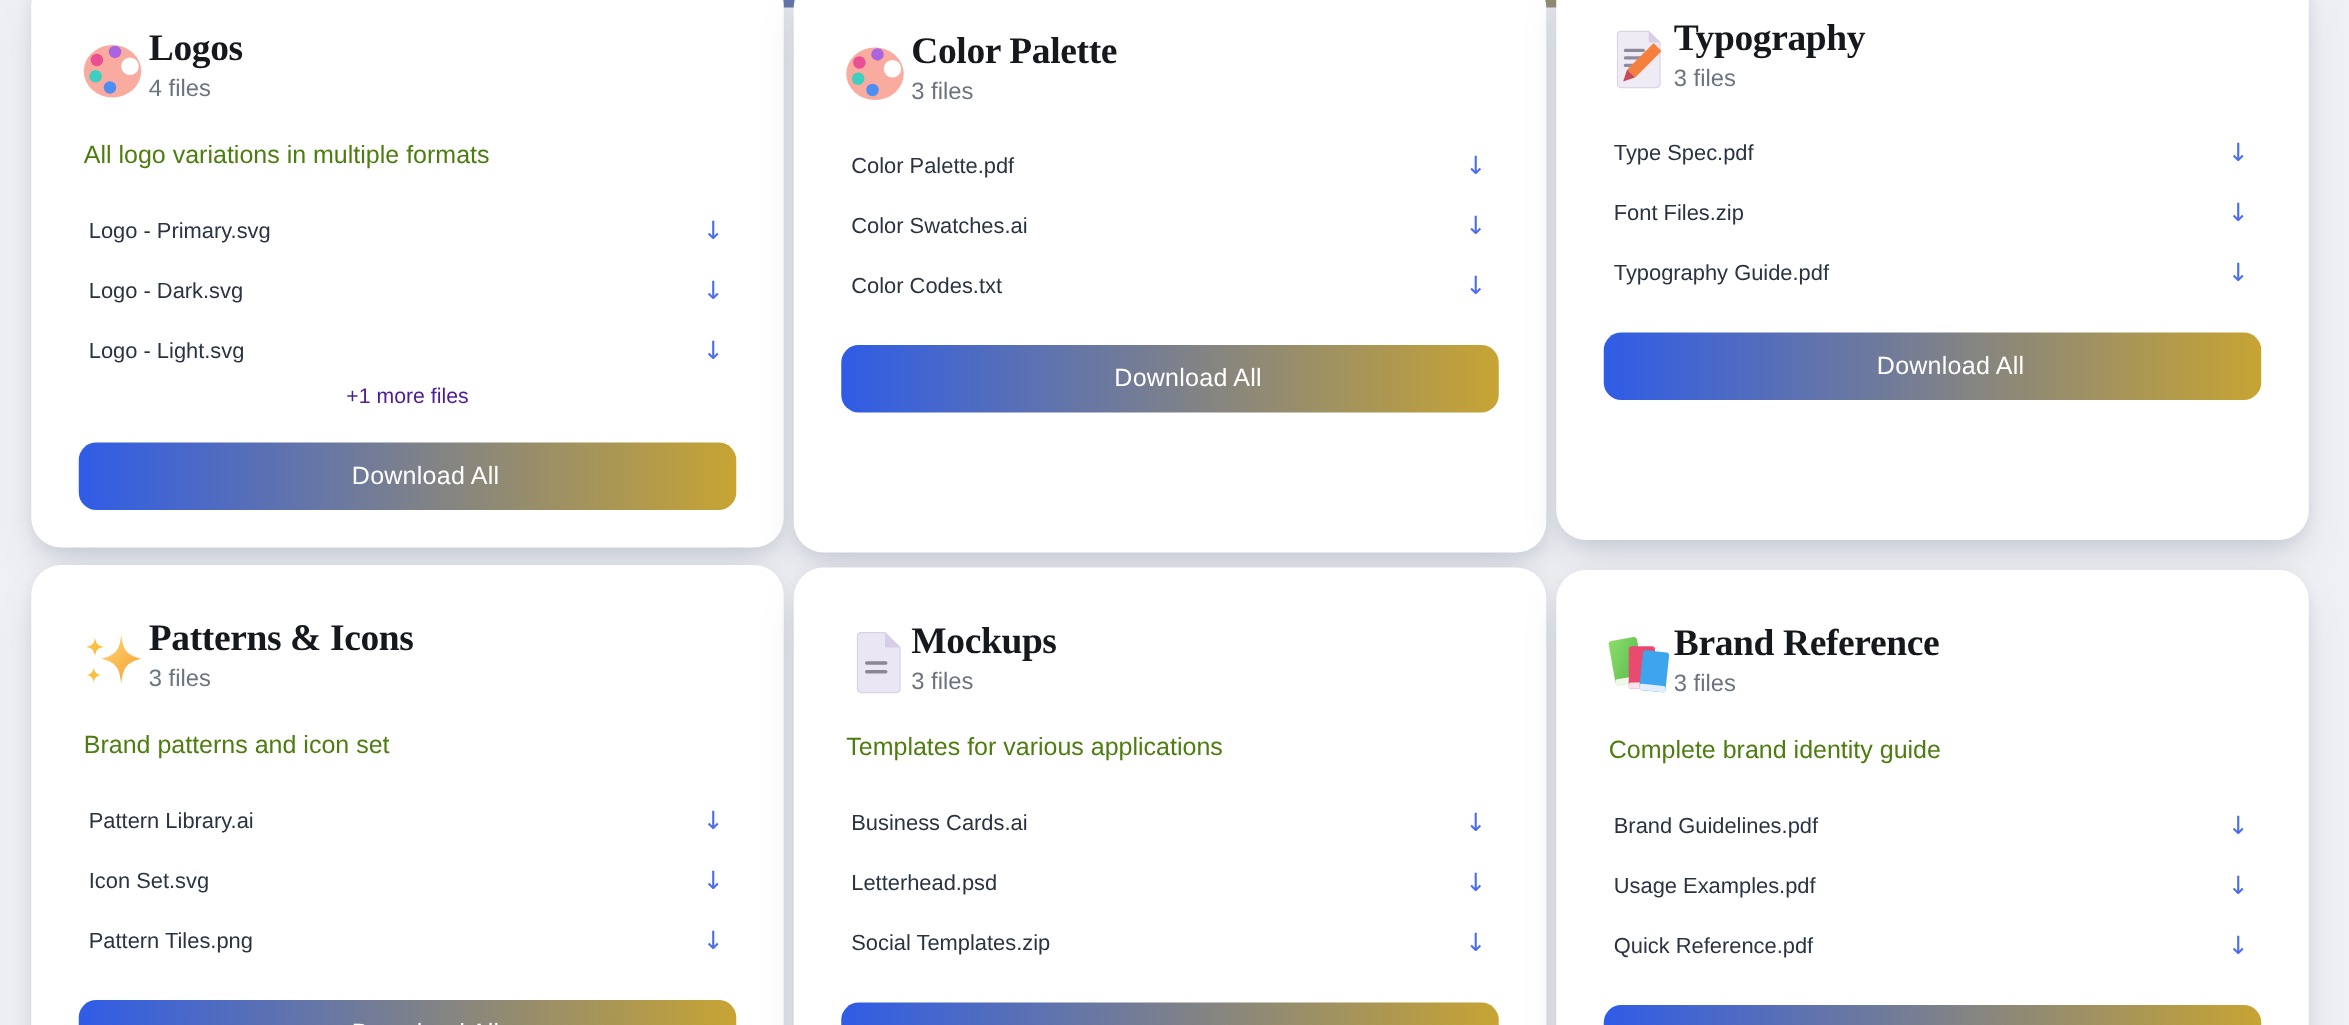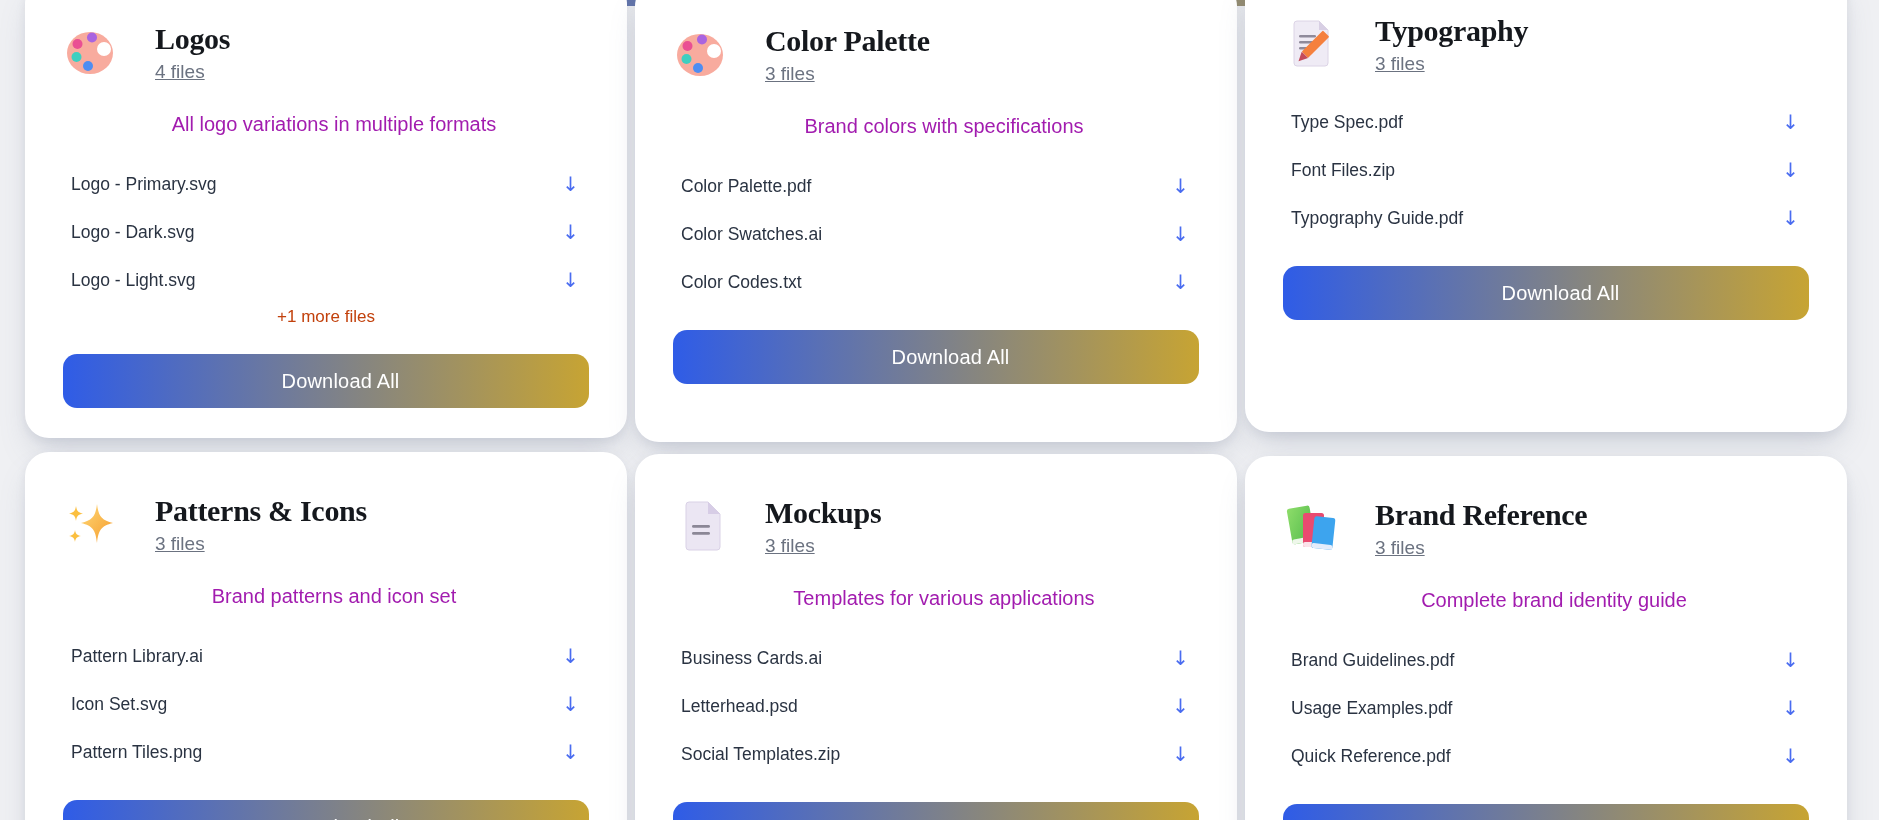--- a/index.html
+++ b/index.html
@@ -21,41 +21,41 @@
     box-shadow:0 18px 32px -8px rgba(125,135,158,.30),0 4px 10px rgba(125,135,158,.14);
     padding:40px 38px 0 38px;
     overflow:hidden;
   }
   .c0{left:25px;top:-20px;height:458px}
   .c1{left:635px;top:-18px;height:460px}
   .c2{left:1245px;top:-28px;height:460px}
   .c3{left:25px;top:452px;height:500px}
   .c4{left:635px;top:454px;height:500px}
   .c5{left:1245px;top:456px;height:500px}
-  .header{display:flex;align-items:center;gap:36px;}
+  .header{display:flex;align-items:flex-end;}
   .icon{width:56px;height:56px;flex:0 0 56px;display:block;}
   .titles{padding-top:2px;}
   .title{
     margin:0;font-family:"Liberation Serif","DejaVu Serif",serif;
     font-weight:700;font-size:30px;line-height:34px;color:#15181d;
     letter-spacing:-0.3px;
   }
-  .count{margin-top:4px;font-size:19px;line-height:24px;color:#6b7280;text-decoration:underline;}
-  .desc{margin:26px 0 0 16px;font-size:20px;line-height:28px;color:#a21caf;text-align:center;}
+  .count{margin-top:4px;font-size:19px;line-height:24px;color:#6b7280;}
+  .desc{margin:26px 0 0 4px;font-size:20px;line-height:28px;color:#4d7c0f;}
   .files{margin-top:22px;}
   .file-row{
     height:48px;display:flex;align-items:center;justify-content:space-between;
     padding:0 8px 0 8px;border-radius:10px;cursor:pointer;text-align:center;
   }
   .fname{font-size:17.5px;color:#2a3342;}
   .arrow{
     font-family:"DejaVu Sans",sans-serif;font-size:20px;line-height:20px;
     color:#4a6cf0;cursor:pointer;padding:0 2px;
   }
-  .more{height:26px;line-height:26px;text-align:center;font-size:17px;color:#c2410c;}
+  .more{height:26px;line-height:26px;text-align:center;font-size:17px;color:#4c1d95;}
   .dl{
     display:block;width:100%;height:54px;margin-top:24px;border:none;
     border-radius:14px;cursor:pointer;
     background:linear-gradient(90deg,#2f5ce7,#c7a433);
     color:#ffffff;font-size:20px;font-weight:500;letter-spacing:.2px;
     font-family:"Liberation Sans","DejaVu Sans",sans-serif;
     padding-left:35px;
   }
 </style>
 </head>
@@ -109,21 +109,20 @@
         <circle cx="14.5" cy="20" r="5" fill="#ea4f93"></circle>
         <circle cx="13.5" cy="33" r="5" fill="#3ecfc0"></circle>
         <circle cx="25" cy="42" r="5" fill="#4e8df2"></circle>
       </svg>
     </span>
     <div class="titles">
       <h2 class="title">Color Palette</h2>
       <div class="count">3 files</div>
     </div>
   </div>
-  <p class="desc">Brand colors with specifications</p>
   <div class="files">
     <div class="file-row">
       <span class="fname">Color Palette.pdf</span>
       <span class="arrow">↓</span>
     </div>
     <div class="file-row">
       <span class="fname">Color Swatches.ai</span>
       <span class="arrow">↓</span>
     </div>
     <div class="file-row">

